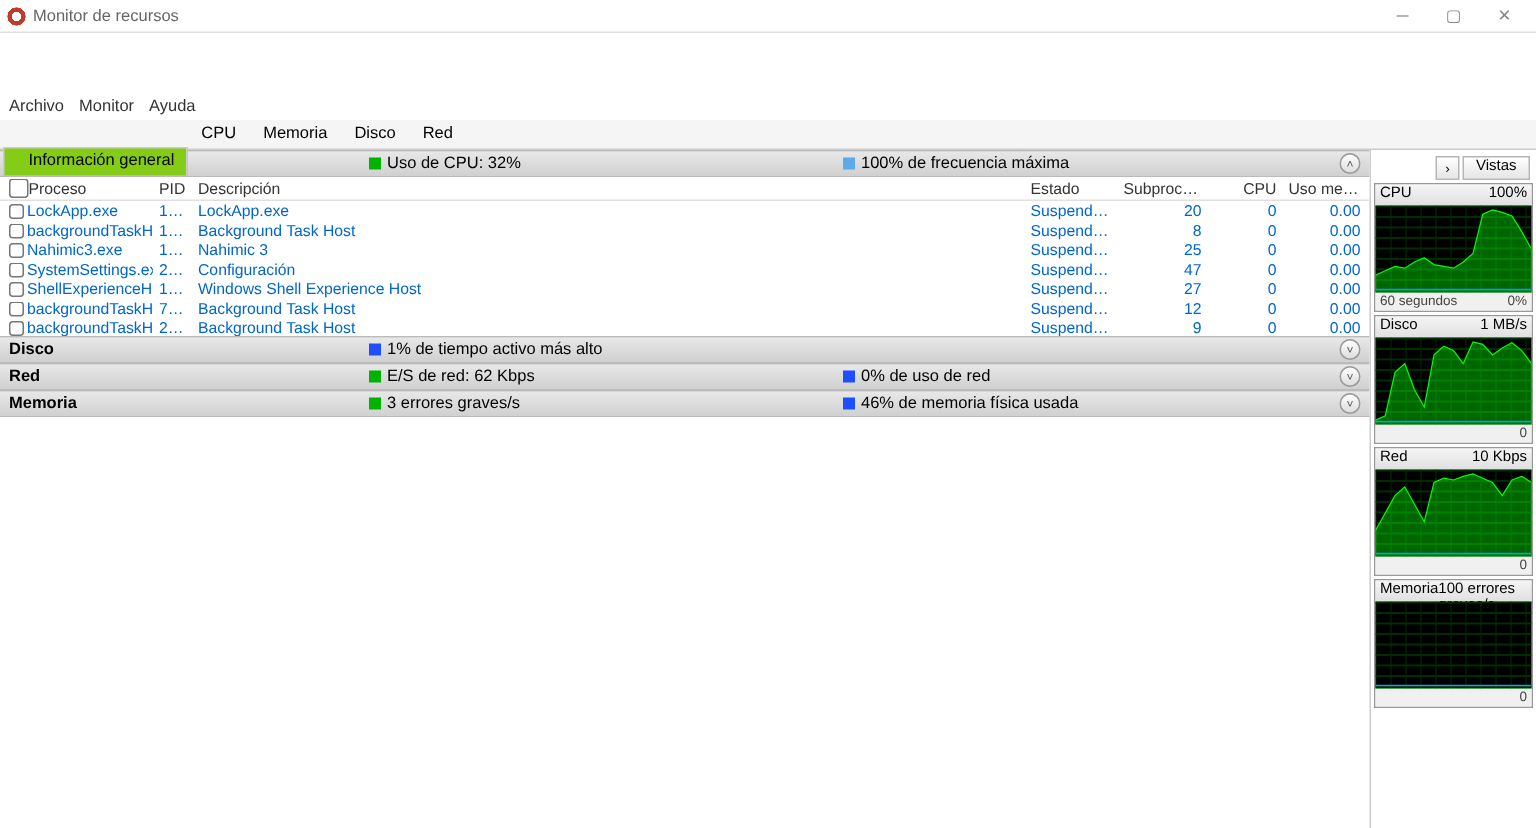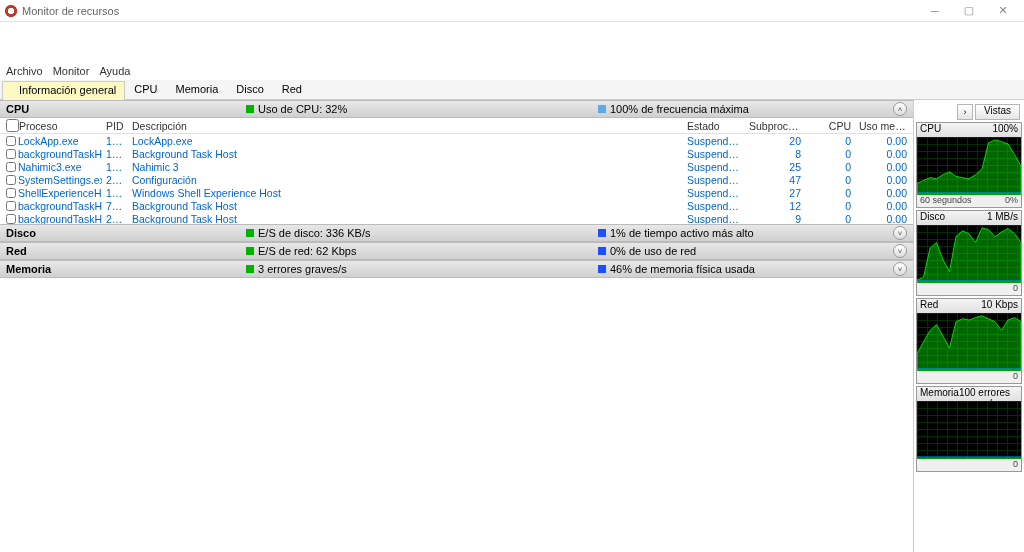--- a/index.html
+++ b/index.html
@@ -8,36 +8,36 @@
     .titlebar { height: 22px; background: #fff; display: flex; align-items: center; padding: 0 4px; border-bottom: 1px solid #e0e0e0; }
     .titlebar .app-icon { width: 14px; height: 14px; background: radial-gradient(circle, #fff 30%, #c0392b 32%, #c0392b 60%, transparent 62%); border-radius: 50%; margin-right: 4px; }
     .titlebar .title { font-size: 11px; color: #666; }
     .titlebar .spacer { flex: 1; }
     .win-btn { width: 34px; height: 22px; display: flex; align-items: center; justify-content: center; color: #888; cursor: default; }
     
     .menubar { height: 18px; display: flex; gap: 10px; padding: 0 6px; align-items: center; font-size: 11px; color: #333; margin-top: 40px; }
     
     .tabs { height: 20px; display: flex; padding: 0 2px; border-bottom: 1px solid #ccc; background: #f5f5f5; }
     .tab { padding: 2px 8px; font-size: 11px; border: 1px solid transparent; border-bottom: none; cursor: default; }
-    .tab.active { background: #fef9c3; border-color: #ccc; position: relative; top: 1px; padding-left: 16px; }
+    .tab.active { background: #84cc16; border-color: #ccc; position: relative; top: 18px; padding-left: 16px; }
     
     .main { display: flex; height: calc(552px - 60px); }
     .left { flex: 1; overflow: hidden; border-right: 1px solid #ccc; }
     .right { width: 110px; display: flex; flex-direction: column; padding: 2px; }
     
     .section-header {
       height: 18px; display: flex; align-items: center;
       background: linear-gradient(#e8e8e8, #d0d0d0);
       border: 1px solid #bbb; border-left: none; border-right: none;
       padding: 0 6px; font-size: 11px;
     }
     .section-header .label { width: 240px; font-weight: bold; }
     .section-header .stat { display: flex; align-items: center; gap: 4px; }
     .section-header .stat .sq { width: 8px; height: 8px; }
-    .section-header .stat1 { width: 352px; }
+    .section-header .stat1 { width: 316px; }
     .section-header .spacer { flex: 1; }
     .expand-btn { width: 14px; height: 14px; border: 1px solid #999; border-radius: 7px; background: linear-gradient(#fff, #ddd); display: flex; align-items: center; justify-content: center; font-size: 8px; color: #555; }
     
     .table-head { display: flex; height: 16px; align-items: center; background: #fff; border-bottom: 1px solid #e0e0e0; padding: 0 2px; }
     .table-head > div { padding: 0 4px; font-size: 10.5px; color: #333; overflow: hidden; white-space: nowrap; text-overflow: ellipsis; }
     .process-list { max-height: 90px; overflow: hidden; }
     .row { display: flex; height: 13px; align-items: center; padding: 0 2px; }
     .row > div { padding: 0 4px; font-size: 10.5px; overflow: hidden; white-space: nowrap; text-overflow: ellipsis; }
     .row .link { color: #0066cc; }
     .row input[type="checkbox"] { width: 10px; height: 10px; margin-right: 2px; }
@@ -201,24 +201,20 @@
           <div class="col-desc link">Background Task Host</div>
           <div class="col-state link">Suspendido</div>
           <div class="col-sub link">9</div>
           <div class="col-cpu link">0</div>
           <div class="col-avg link">0.00</div>
         </div>
       </div>
 
     <div class="section-header">
       <div class="label">Disco</div>
-      <div class="stat stat1">
-          <div class="sq" style="background:#00b300"></div>
-          <span>E/S de disco: 336 KB/s</span>
-        </div>
       <div class="stat">
           <div class="sq" style="background:#1e4fff"></div>
           <span>1% de tiempo activo más alto</span>
         </div>
       <div class="spacer"></div>
       <div class="expand-btn">
           <span>˅</span>
         </div>
     </div>
 

